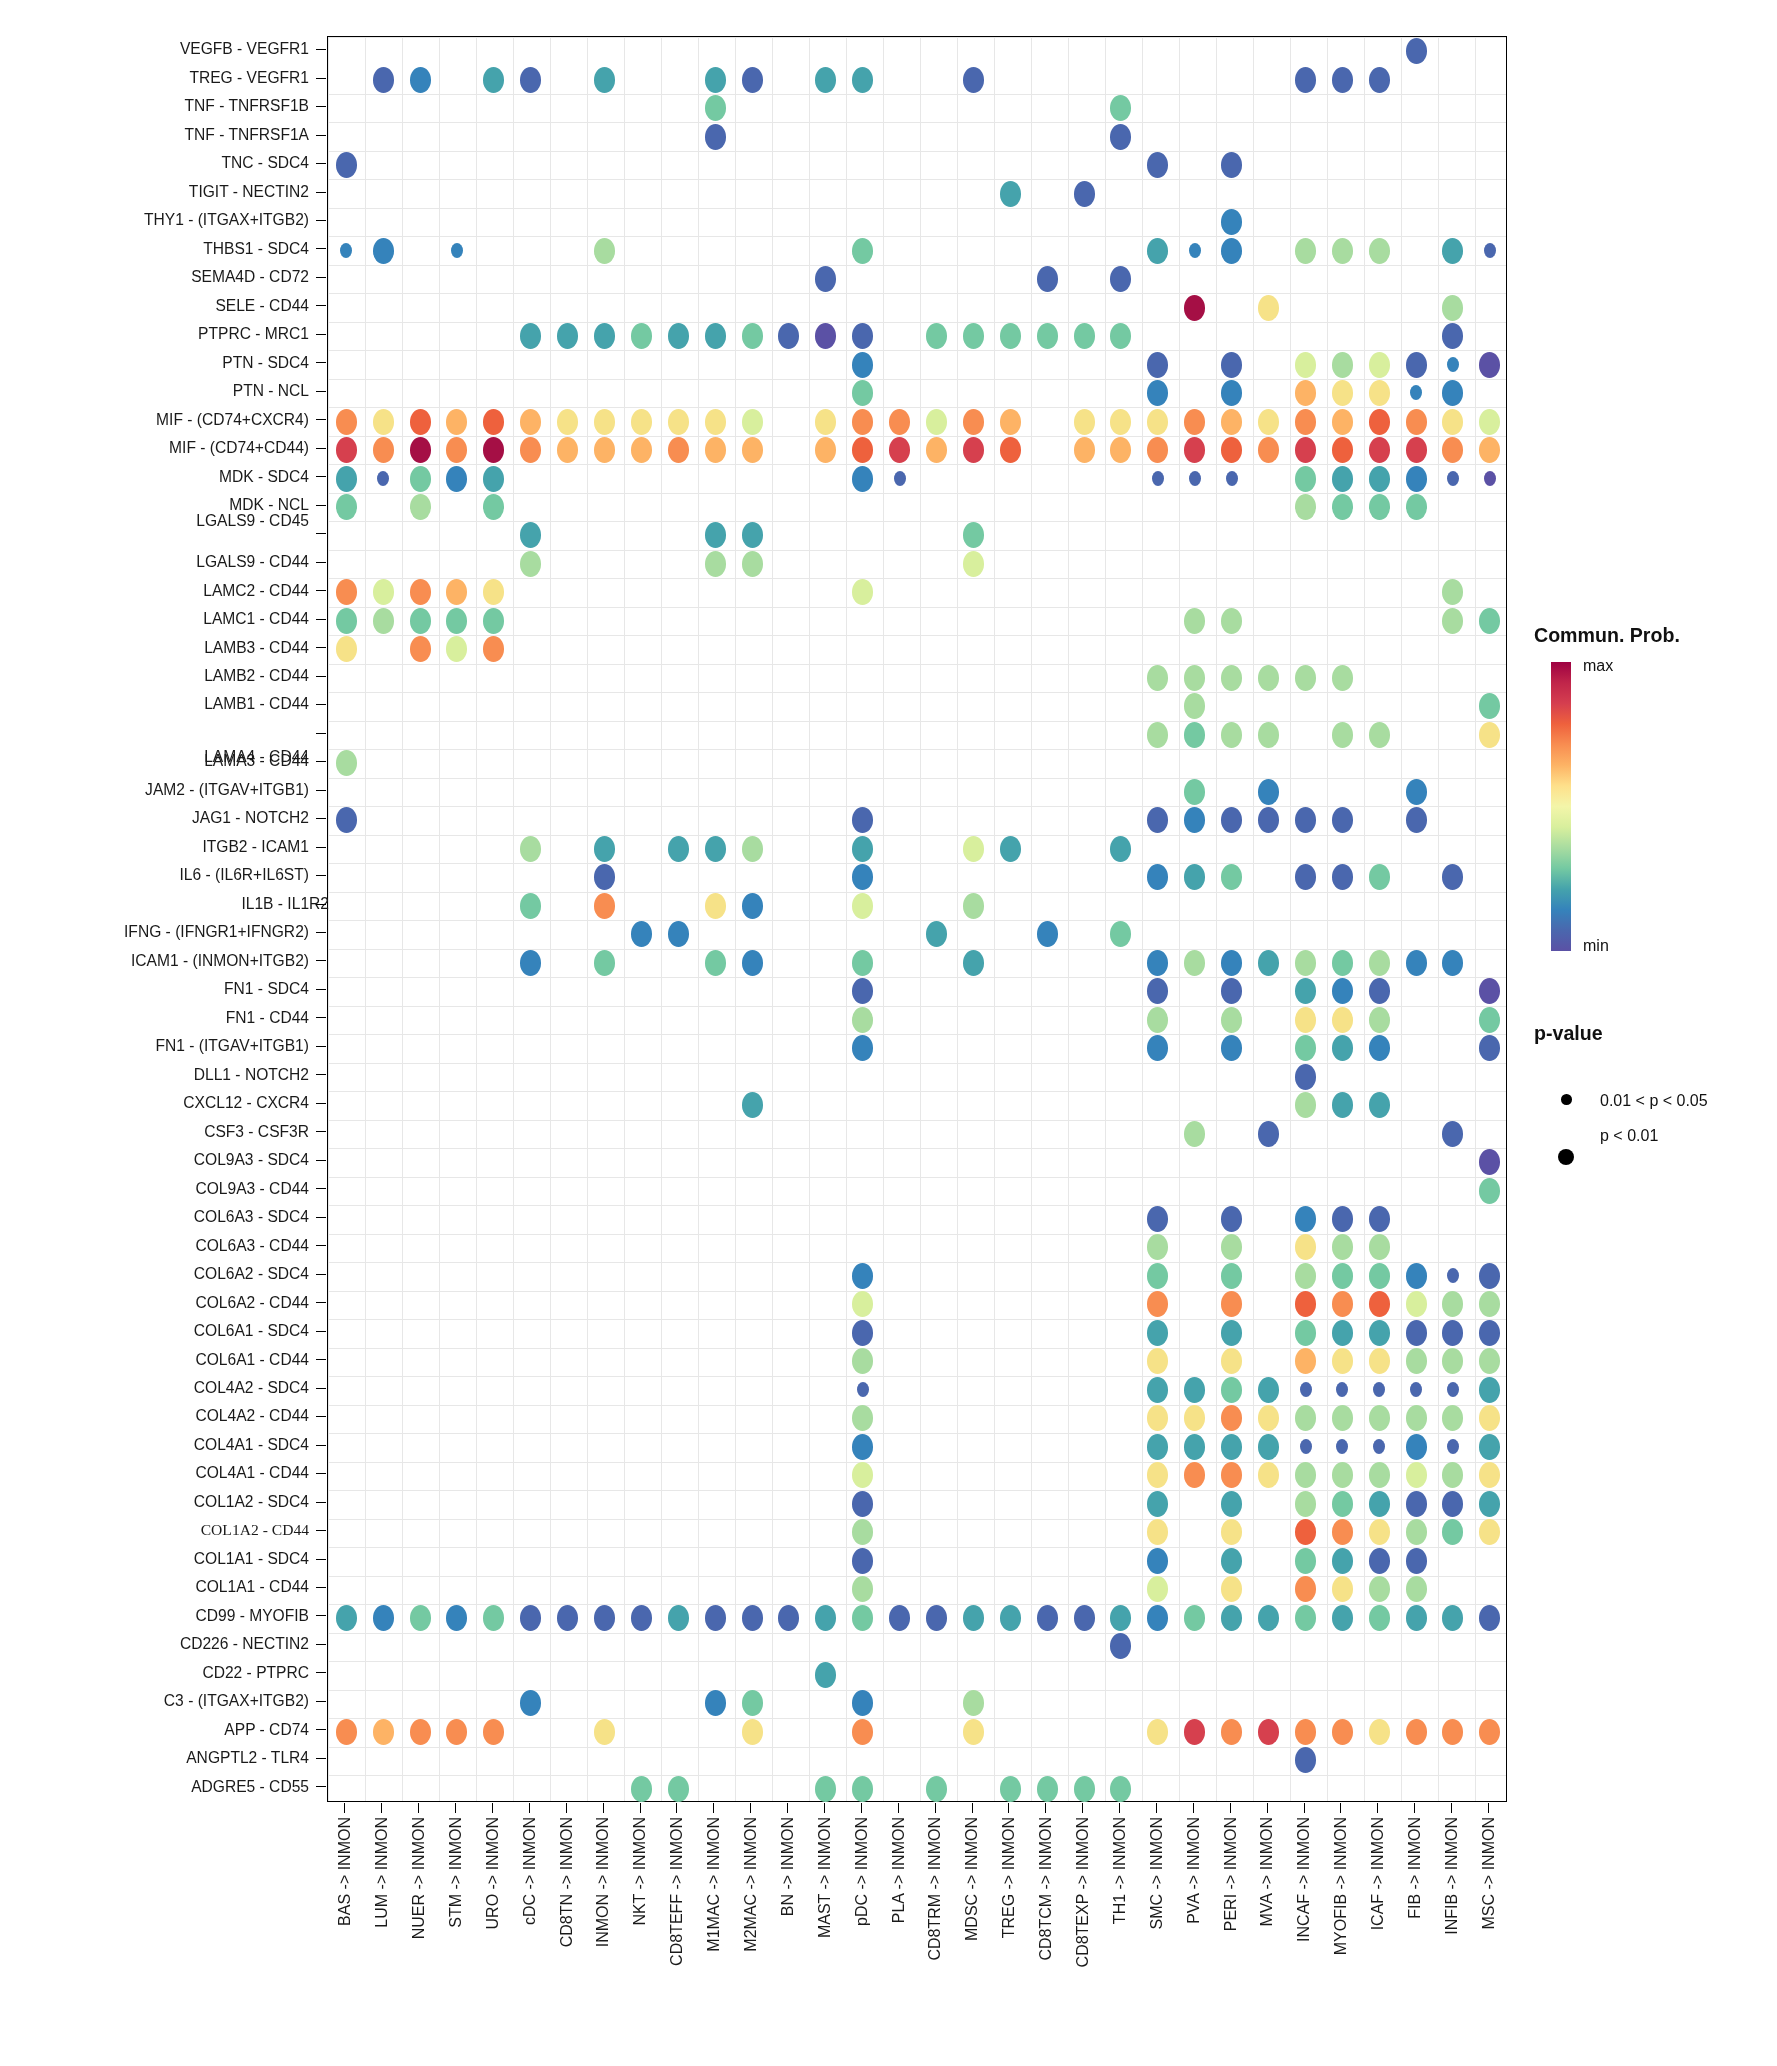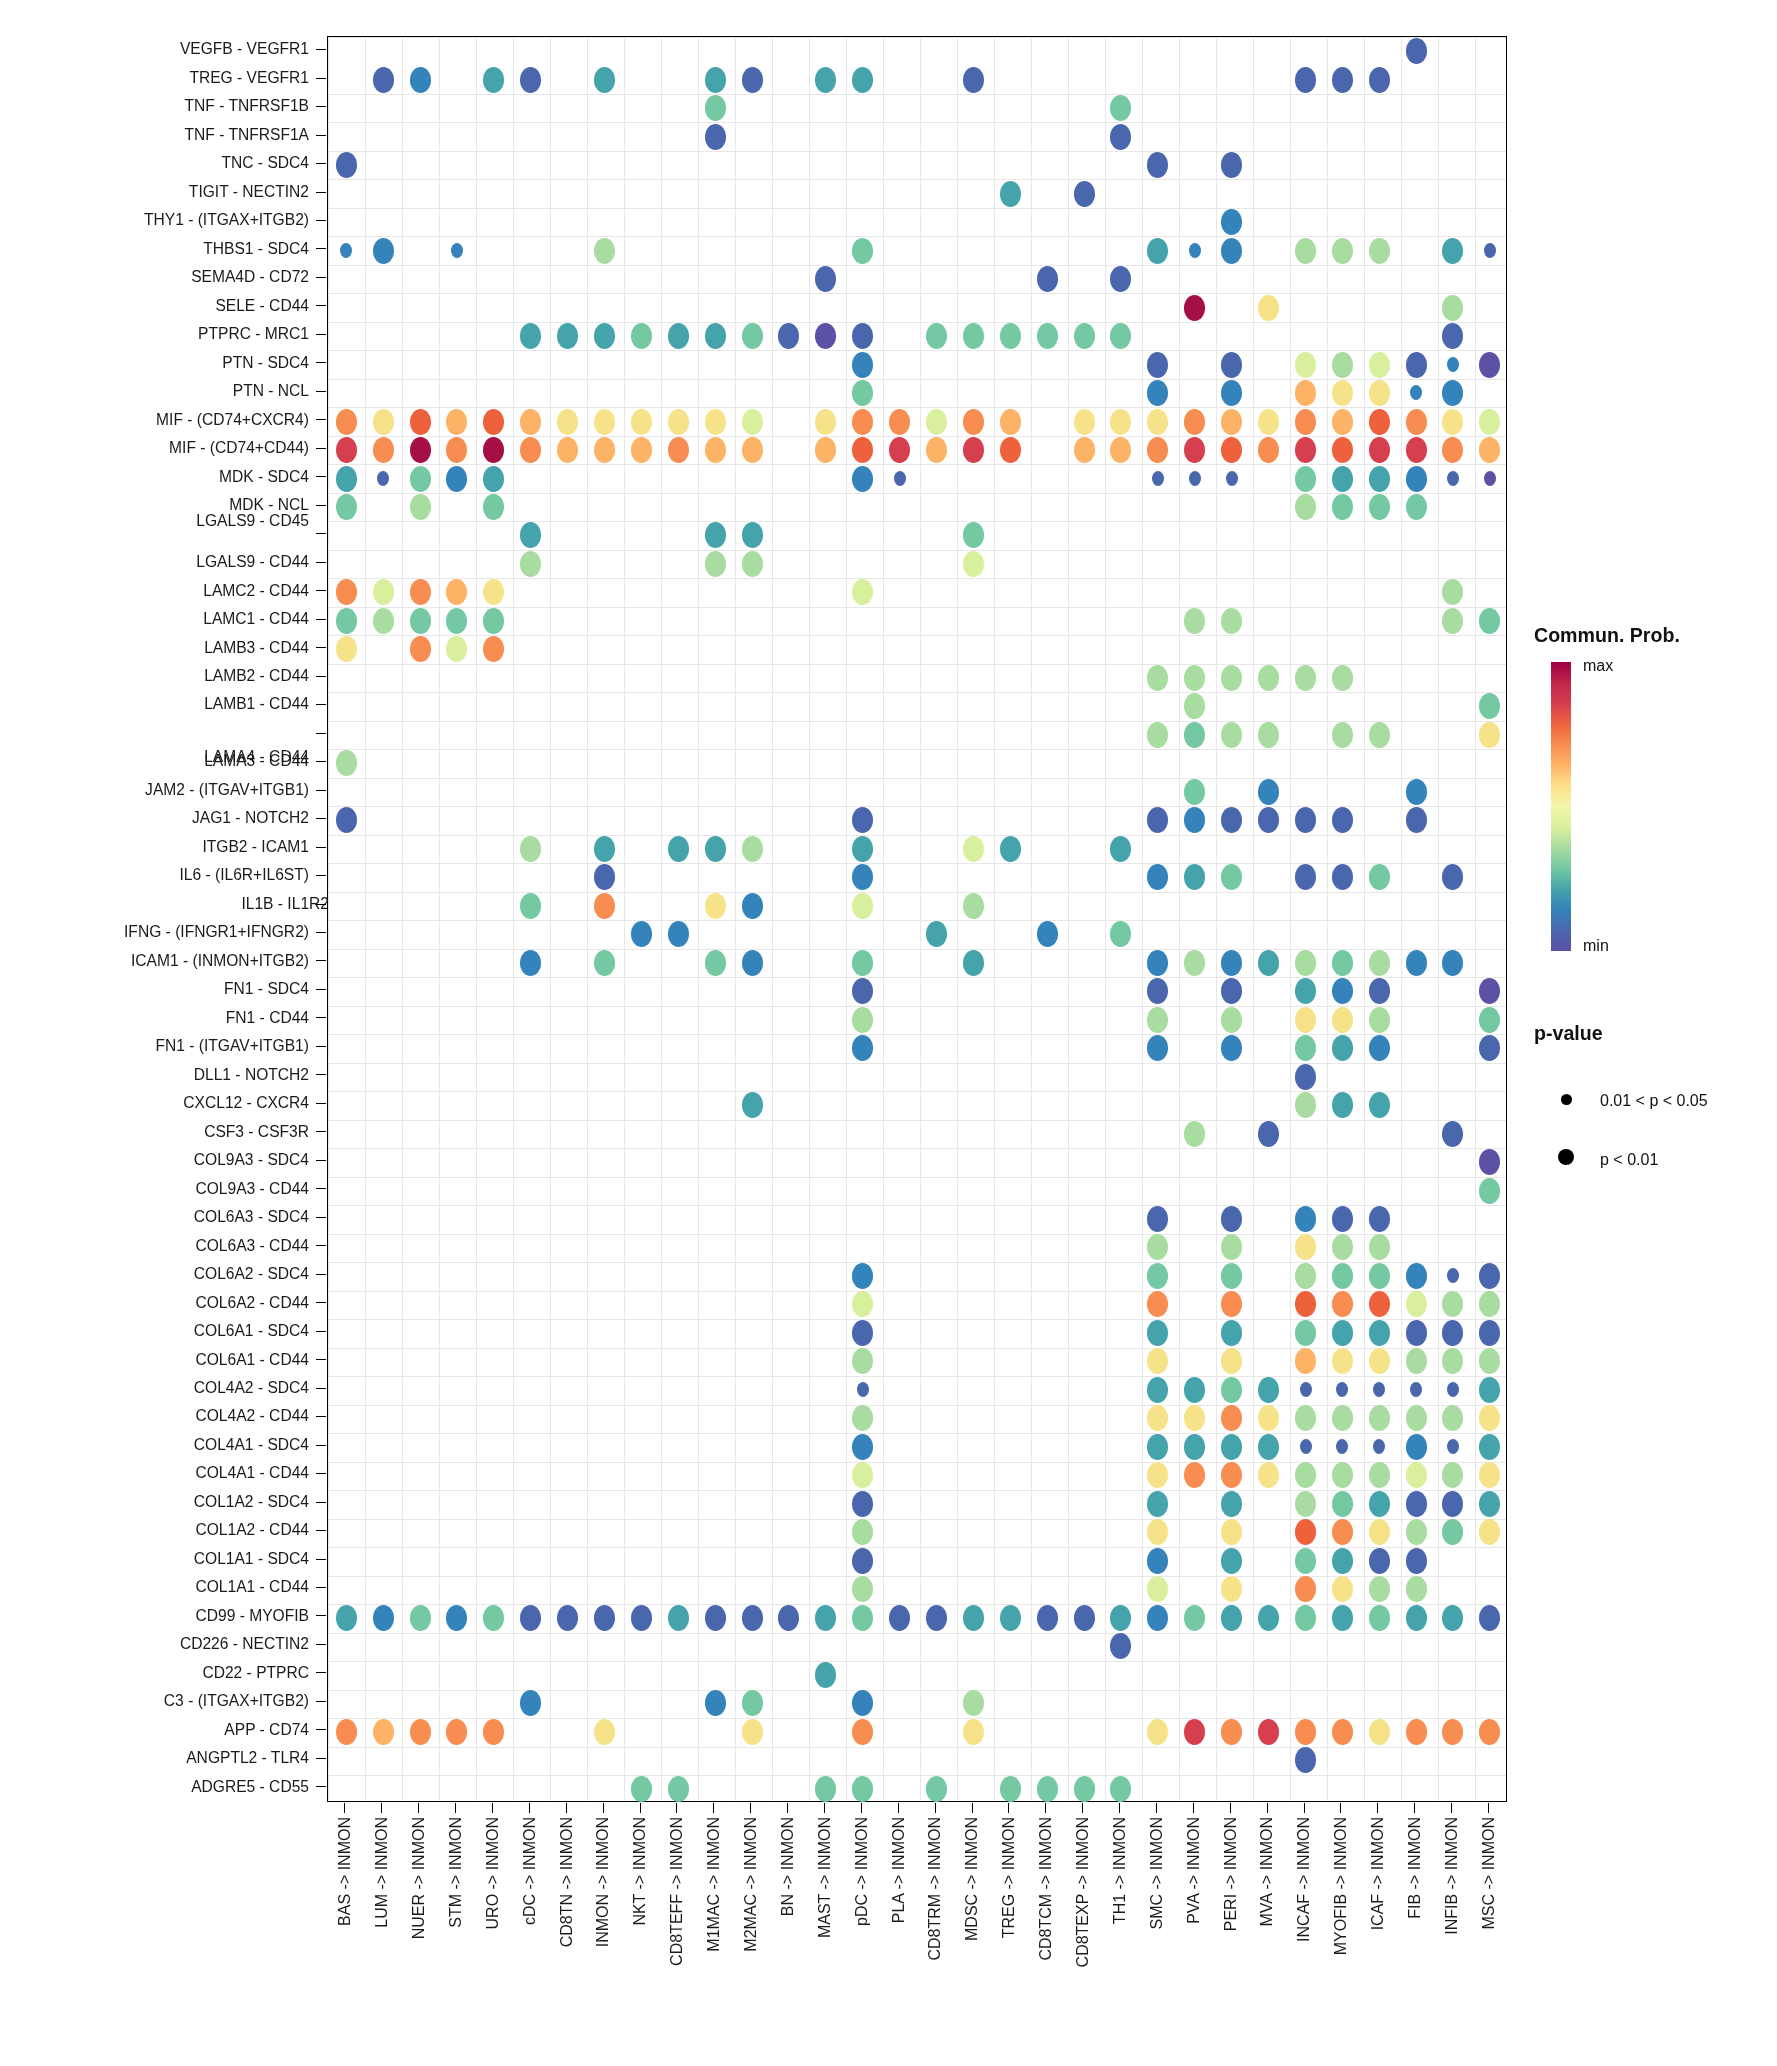--- a/index.html
+++ b/index.html
@@ -555,21 +555,21 @@
       <div class="rowlab" style="top: 1237px;">COL6A3 - CD44</div>
       <div class="rowlab" style="top: 1265px;">COL6A2 - SDC4</div>
       <div class="rowlab" style="top: 1294px;">COL6A2 - CD44</div>
       <div class="rowlab" style="top: 1322px;">COL6A1 - SDC4</div>
       <div class="rowlab" style="top: 1351px;">COL6A1 - CD44</div>
       <div class="rowlab" style="top: 1379px;">COL4A2 - SDC4</div>
       <div class="rowlab" style="top: 1407px;">COL4A2 - CD44</div>
       <div class="rowlab" style="top: 1436px;">COL4A1 - SDC4</div>
       <div class="rowlab" style="top: 1464px;">COL4A1 - CD44</div>
       <div class="rowlab" style="top: 1493px;">COL1A2 - SDC4</div>
-      <div class="rowlab" style="top: 1521px;">COL1A2 - CD44</div>
+      <div class="rowlab" style="top: 1521px; font-family: Liberation Serif, serif;">COL1A2 - CD44</div>
       <div class="rowlab" style="top: 1550px;">COL1A1 - SDC4</div>
       <div class="rowlab" style="top: 1578px;">COL1A1 - CD44</div>
       <div class="rowlab" style="top: 1607px;">CD99 - MYOFIB</div>
       <div class="rowlab" style="top: 1635px;">CD226 - NECTIN2</div>
       <div class="rowlab" style="top: 1664px;">CD22 - PTPRC</div>
       <div class="rowlab" style="top: 1692px;">C3 - (ITGAX+ITGB2)</div>
       <div class="rowlab" style="top: 1721px;">APP - CD74</div>
       <div class="rowlab" style="top: 1749px;">ANGPTL2 - TLR4</div>
       <div class="rowlab" style="top: 1778px;">ADGRE5 - CD55</div>
     </div>
@@ -706,15 +706,15 @@
 
   <div class="leg-title" style="left:1534px;top:624px;">Commun. Prob.</div>
   <div id="cbar" style="background: linear-gradient(rgb(158, 1, 66), rgb(192, 37, 74), rgb(213, 62, 79), rgb(238, 97, 61), rgb(248, 141, 81), rgb(253, 179, 101), rgb(254, 224, 139), rgb(243, 245, 169), rgb(216, 239, 157), rgb(168, 220, 160), rgb(116, 201, 162), rgb(69, 163, 172), rgb(53, 131, 187), rgb(74, 103, 174), rgb(91, 81, 165));"></div>
   <div class="leg-sub" style="left:1583px;top:657px;">max</div>
   <div class="leg-sub" style="left:1583px;top:937px;">min</div>
 
   <div class="leg-title" style="left:1534px;top:1022px;">p-value</div>
   <div class="pdot" style="left:1561px;top:1094px;width:10.7px;height:10.7px;"></div>
   <div class="leg-sub" style="left:1600px;top:1092px;">0.01 &lt; p &lt; 0.05</div>
   <div class="pdot" style="left:1558px;top:1149px;width:16px;height:16px;"></div>
-  <div class="leg-sub" style="left:1600px;top:1151px;">p &lt; 0.01</div>
+  <div class="leg-sub" style="left:1600px;top:1127px;">p &lt; 0.01</div>
 </div>
 
 
 </body></html>

